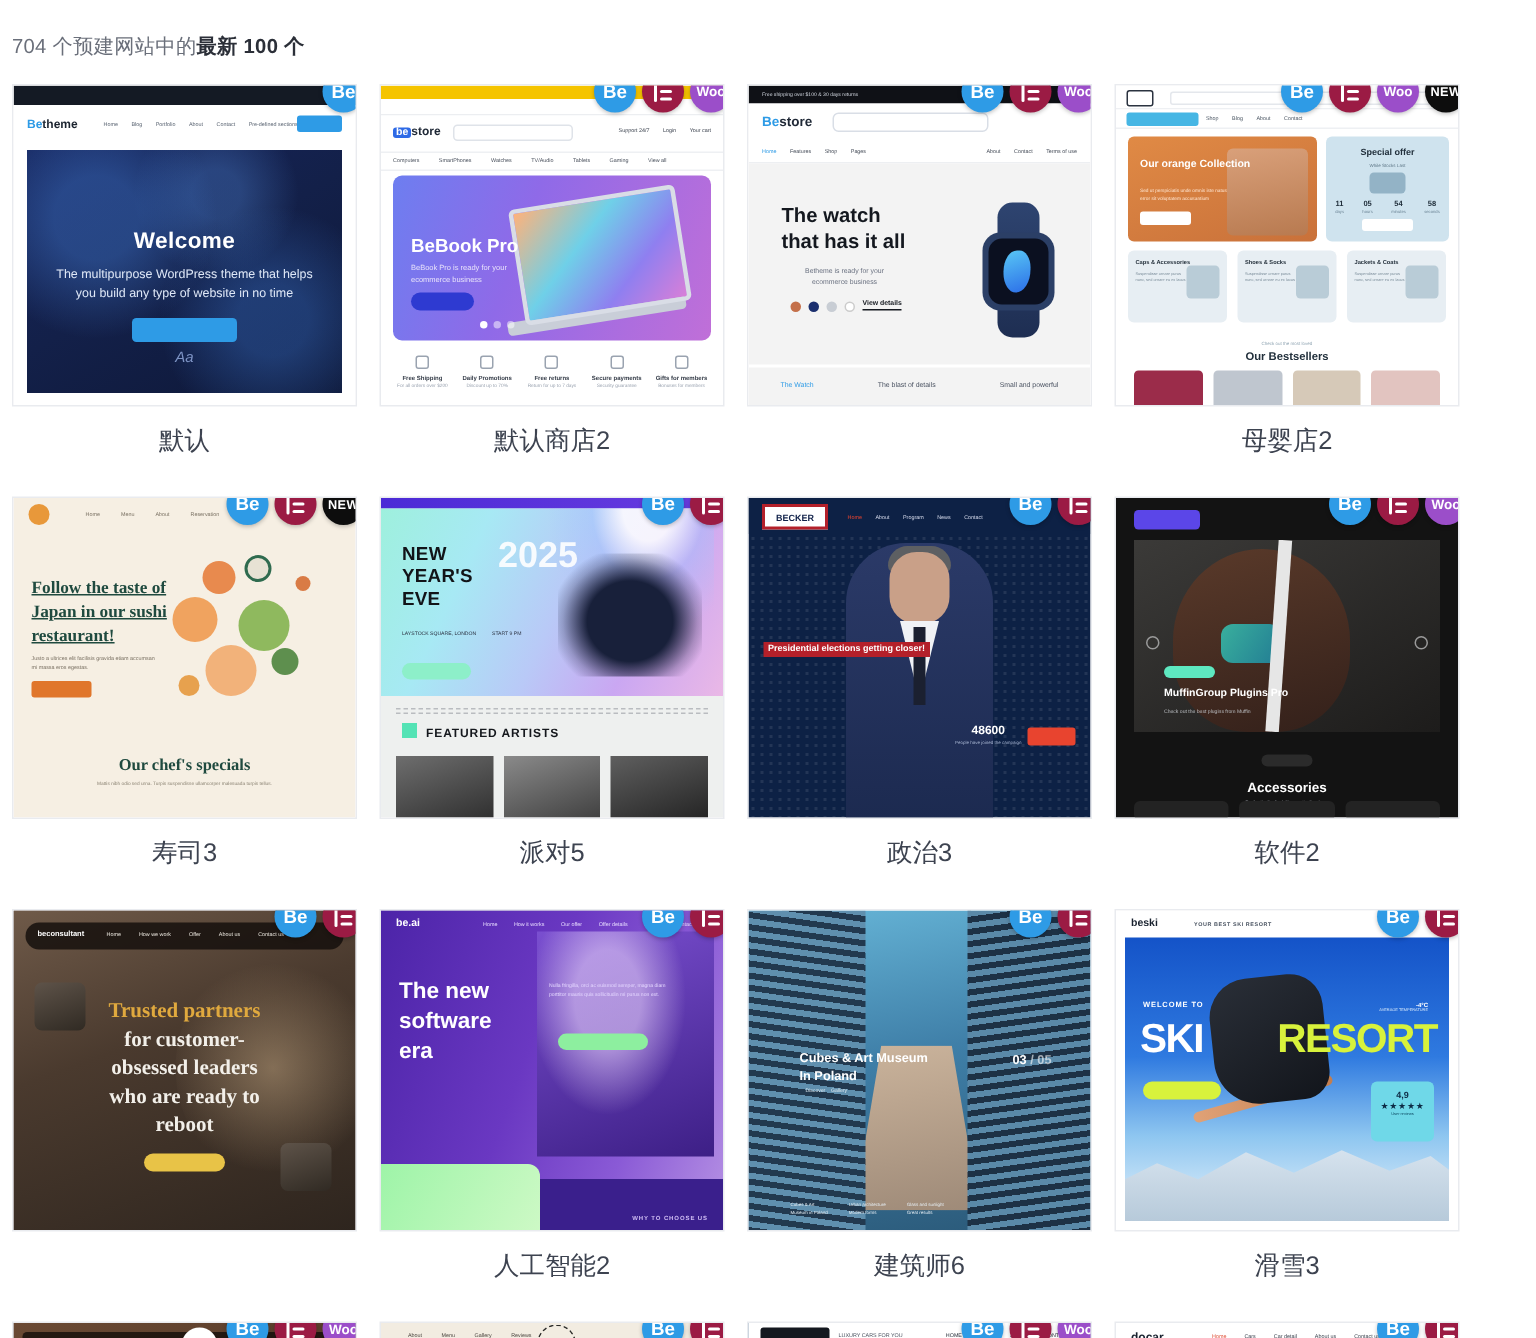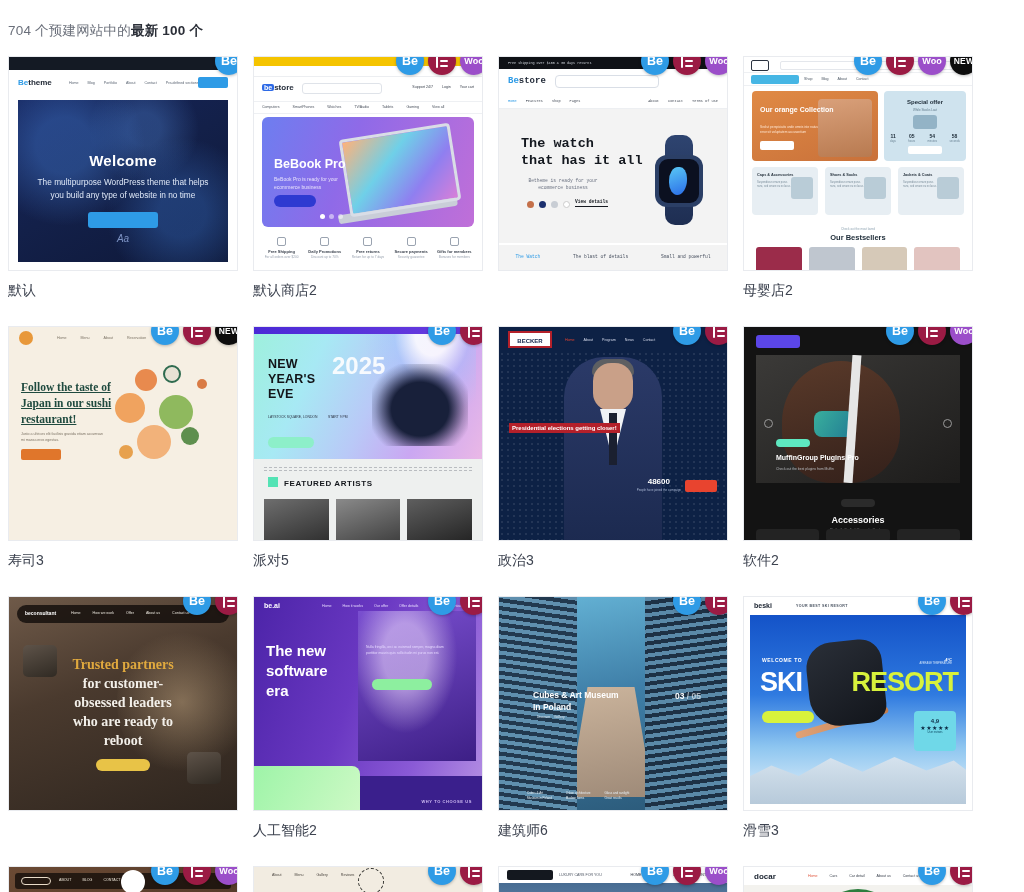--- a/index.html
+++ b/index.html
@@ -34,21 +34,22 @@
 
   .thumb {
     width: 230px; height: 215px;
     overflow: hidden; position: relative;
     background: #fff;
     border: 1px solid #e9ebef;
   }
   .thumb-inner { position: absolute; inset: 0; overflow: hidden; }
 
   .caption {
-    font-size: 14px; color: #3d4350;
+    text-align: center;
+    font-size: 17px; color: #3d4350;
     padding: 11px 0 26px 0;
     white-space: nowrap;
   }
 
   
   .badges {
     position: absolute; top: -10px; right: -6px;
     display: flex; flex-direction: row; gap: 4px;
     z-index: 30;
   }
@@ -126,21 +127,21 @@
   }
   .c2 .laptop .base { position:absolute; left:-6px; bottom:-6px; width:120px; height:9px;
     background:#c9ced8; border-radius:3px; transform:rotate(-9deg); }
   .c2 .feats { position:absolute; left:6px; right:6px; top:180px; display:flex; justify-content:space-around; }
   .c2 .feats .f { text-align:center; width:40px; }
   .c2 .feats .f .ic { width:9px; height:9px; margin:0 auto 3px; border:1px solid #9aa3b0; border-radius:2px;}
   .c2 .feats .f .l { font-size:4px; color:#39404c; font-weight:700; }
   .c2 .feats .f .s { font-size:3.2px; color:#9aa3b0; margin-top:1px;}
 
   
-  .c3 { position:absolute; inset:0; background:#fff;font-family:Liberation Mono, monospace; }
+  .c3 { position:absolute; inset:0; background:#fff; }
   .c3 .topbar { top:0; height:12px; background:#0f1116; }
   .c3 .head { top:12px; height:26px; background:#fff; }
   .c3 .logo { position:absolute; left:9px; top:19px; font-size:9px; font-weight:800; color:#1f2836; }
   .c3 .logo span { color:#2e9be6; }
   .c3 .search { position:absolute; left:56px; top:18px; width:104px; height:13px;
     border:1px solid #d9dee6; border-radius:4px; }
   .c3 .navbar { top:38px; height:14px; background:#fff; border-bottom:1px solid #edeff2;}
   .c3 .hero { position:absolute; left:0; right:0; top:52px; height:134px; background:#f3f3f3; overflow:hidden;}
   .c3 .hero .h1 { position:absolute; left:22px; top:26px; color:#14181f; font-size:13.5px; font-weight:800; line-height:17px;}
   .c3 .hero .p { position:absolute; left:28px; top:68px; width:72px; font-size:4.6px; color:#6a7180; line-height:7px; text-align:center;}
@@ -675,20 +676,24 @@
             <div class="sushiart">
               <i style="left:22px; top:4px; width:22px; height:22px; background:#e88a4e;"></i>
               <i style="left:50px; top:0px; width:18px; height:18px; background:#e7e2d4; border:2px solid #2f6b4f;"></i>
               <i style="left:2px; top:28px; width:30px; height:30px; background:#f0a35f;"></i>
               <i style="left:46px; top:30px; width:34px; height:34px; background:#8fb95e;"></i>
               <i style="left:24px; top:60px; width:34px; height:34px; background:#f2b27a;"></i>
               <i style="left:68px; top:62px; width:18px; height:18px; background:#5e8f4e;"></i>
               <i style="left:6px; top:80px; width:14px; height:14px; background:#e7a14e;"></i>
               <i style="left:84px; top:14px; width:10px; height:10px; background:#d97b45;"></i>
             </div>
+            <div class="specials">
+              <h>Our chef's specials</h>
+              <p>Mattis nibh odio sed urna. Turpis suspendisse ullamcorper malesuada turpis tellus.</p>
+            </div>
           </div>
           <div class="badges">
             <div class="badge be">Be</div>
             <div class="badge elem">
                 <span class="el-glyph">
                   <i class="el-bar"></i>
                   <span class="el-lines">
                     <i></i>
                     <i></i>
                     <i></i>

